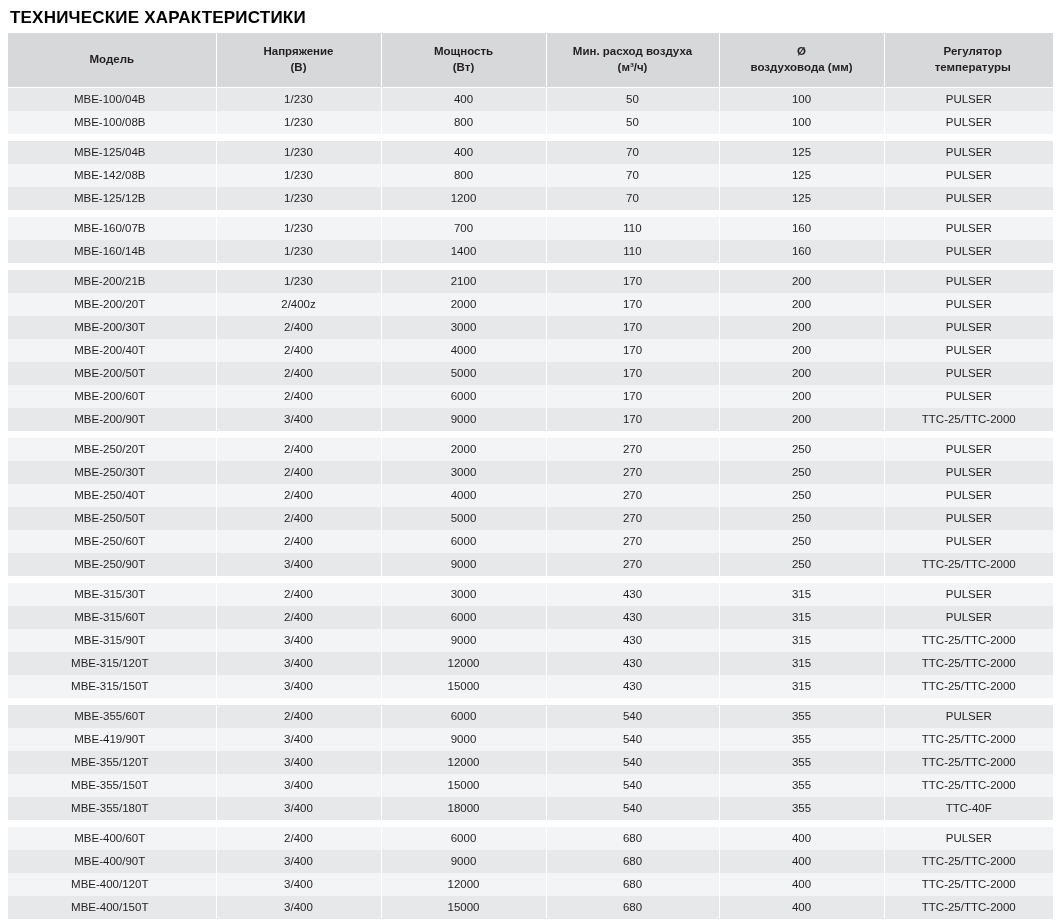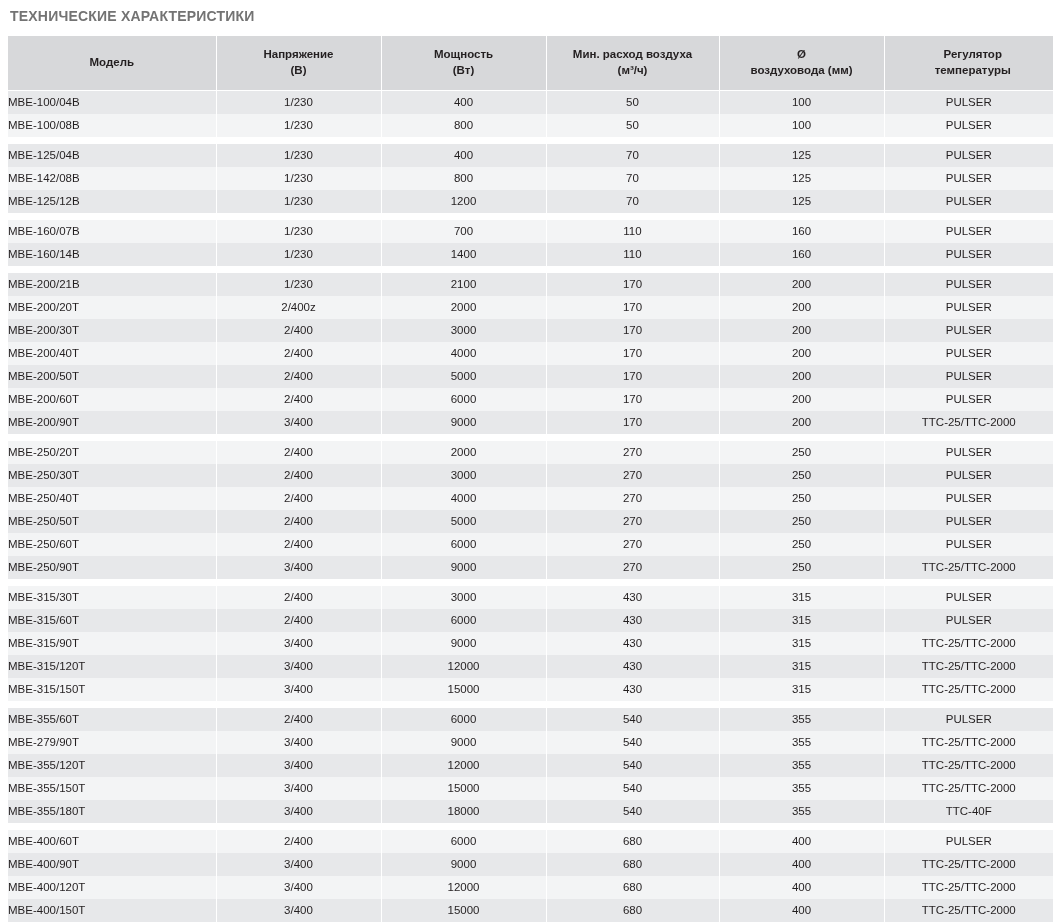--- a/index.html
+++ b/index.html
@@ -13,25 +13,25 @@
     font-family: "Liberation Sans", sans-serif;
     color: #231f20;
     overflow: hidden;
   }
   .page {
     width: 1061px;
     box-sizing: border-box;
     padding: 6px 8px 0 8px;
   }
   .page-title {
-    font-size: 14px;
+    font-size: 17px;
     font-weight: bold;
     letter-spacing: 0.2px;
-    color: #737373;
-    margin: 2px 0 12px 2px;
+    color: #000000;
+    margin: 2px 0 5px 2px;
   }
   table.spec {
     border-collapse: collapse;
     table-layout: fixed;
     width: 1045px;
     font-size: 11.5px;
   }
   table.spec col.c0 { width: 208px; }
   table.spec col.c1 { width: 165px; }
   table.spec col.c2 { width: 165px; }
@@ -62,21 +62,21 @@
     height: 19px;
     line-height: 1.2;
     border-right: 1px solid #ffffff;
     font-size: 11.5px;
     color: #231f20;
     white-space: nowrap;
     overflow: hidden;
   }
   tbody td:last-child { border-right: none; text-align: center; }
   tbody td.model {
-    text-align: left;
+    text-align: center;
     padding-left: 0;
   }
   tbody tr.shade td { background: #e7e8ea; }
   tbody tr.plain td { background: #f3f4f5; }
   tbody tr.gap td {
     height: 7px;
     padding: 0;
     background: #ffffff;
     border-right: 1px solid #ffffff;
     font-size: 0;
@@ -378,21 +378,21 @@
         </tr>
         <tr class="shade">
           <td class="model">MBE-355/60T</td>
           <td>2/400</td>
           <td>6000</td>
           <td>540</td>
           <td>355</td>
           <td>PULSER</td>
         </tr>
         <tr class="plain">
-          <td class="model">MBE-279/90T</td>
+          <td class="model">MBE-419/90T</td>
           <td>3/400</td>
           <td>9000</td>
           <td>540</td>
           <td>355</td>
           <td>TTC-25/TTC-2000</td>
         </tr>
         <tr class="shade">
           <td class="model">MBE-355/120T</td>
           <td>3/400</td>
           <td>12000</td>

